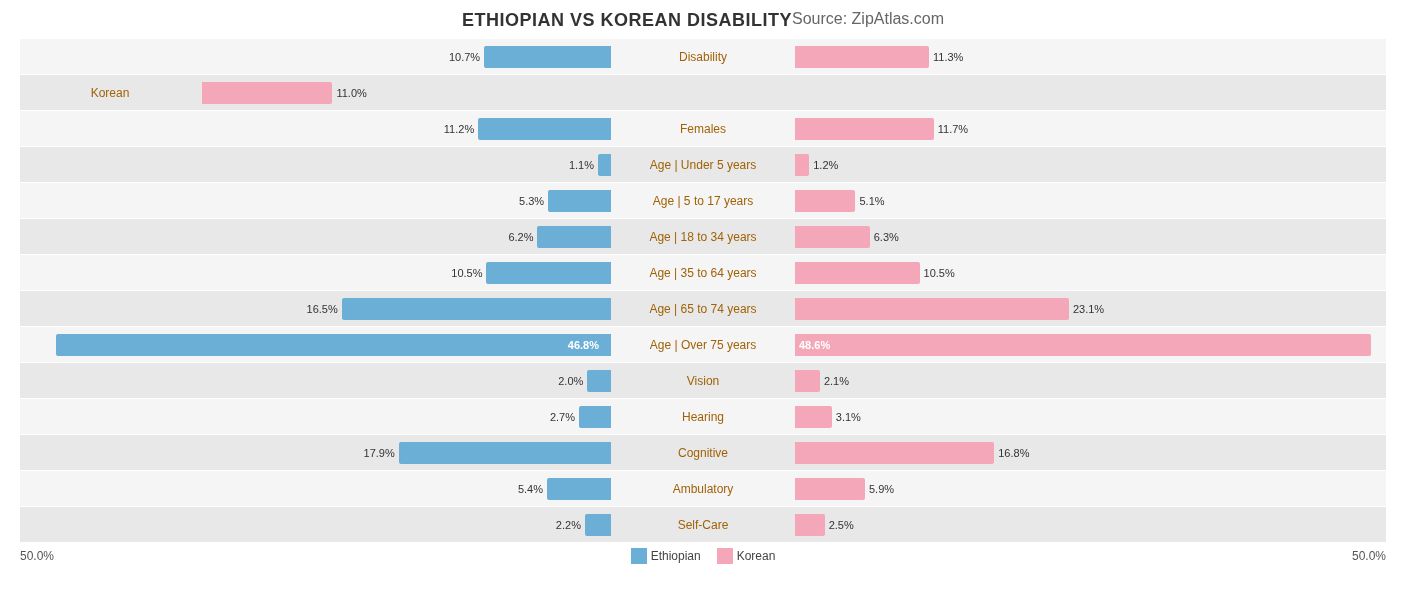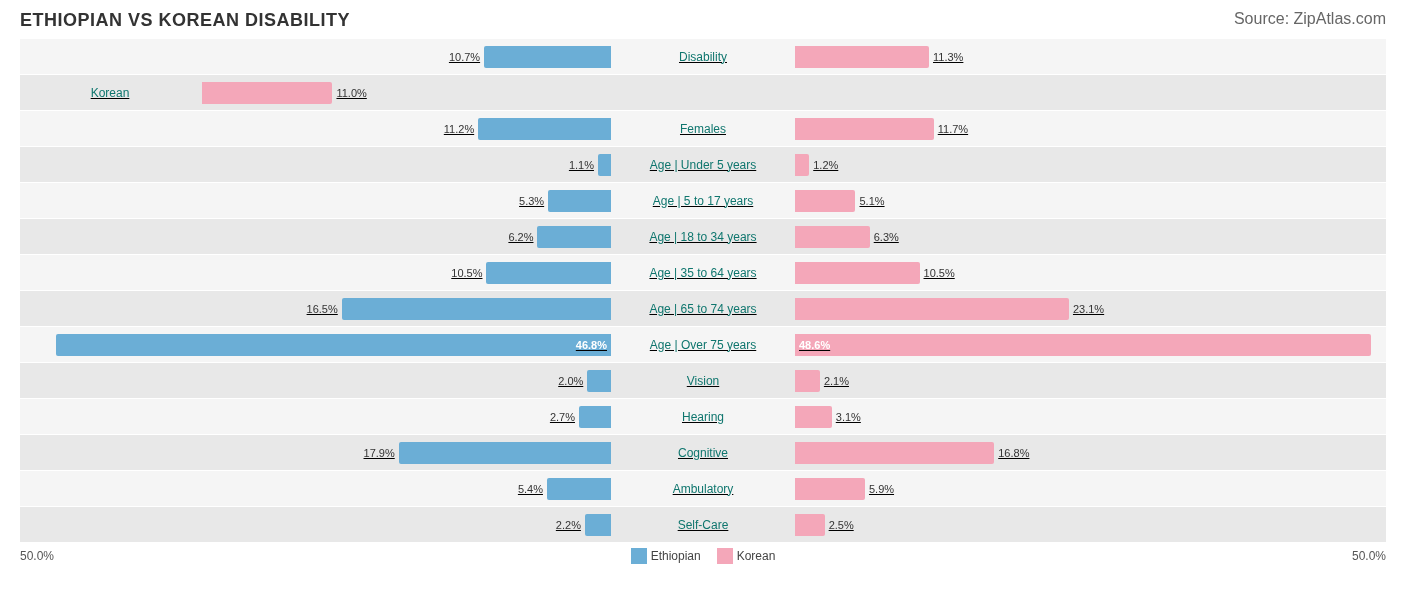--- a/index.html
+++ b/index.html
@@ -5,21 +5,21 @@
     * { box-sizing: border-box; margin: 0; padding: 0; }
     body {
       font-family: Arial, sans-serif;
       background: #fff;
       width: 1406px;
       min-height: 612px;
       padding: 10px 20px 20px 20px;
     }
     .header {
       display: flex;
-      justify-content: space-between;
+      justify-content: center;
       align-items: flex-start;
       margin-bottom: 8px;
     }
     .title {
       font-size: 18px;
       font-weight: bold;
       color: #333;
       text-transform: uppercase;
       letter-spacing: 0.5px;
     }
@@ -29,21 +29,20 @@
     }
     .chart-container {
       width: 100%;
     }
     .bar-row {
       display: flex;
       align-items: flex-start;
       height: 35px;
       margin: 1px 0;
       position: relative;
-      text-decoration: underline;
     }
     .bar-row:nth-child(odd) {
       background: #f5f5f5;
     }
     .bar-row:nth-child(even) {
       background: #e8e8e8;
     }
     
     
     .bars-wrapper {
@@ -68,33 +67,33 @@
       align-items: center;
       flex: 1;
       height: 100%;
       padding-left: 2px;
     }
     .label-center {
       width: 180px;
       min-width: 180px;
       text-align: center;
       font-size: 12px;
-      color: #0f766e;
+      color: #a16207;
       font-weight: 500;
       z-index: 2;
       position: relative;
     }
     .bar-blue {
       background: #6baed6;
       height: 22px;
       border-radius: 2px 0 0 2px;
       display: flex;
       align-items: center;
       justify-content: flex-end;
-      padding-right: 4px;
+      padding-right: 12px;
       min-width: 2px;
     }
     .bar-pink {
       background: #f4a7b9;
       height: 22px;
       border-radius: 0 2px 2px 0;
       display: flex;
       align-items: center;
       justify-content: flex-start;
       padding-left: 4px;

